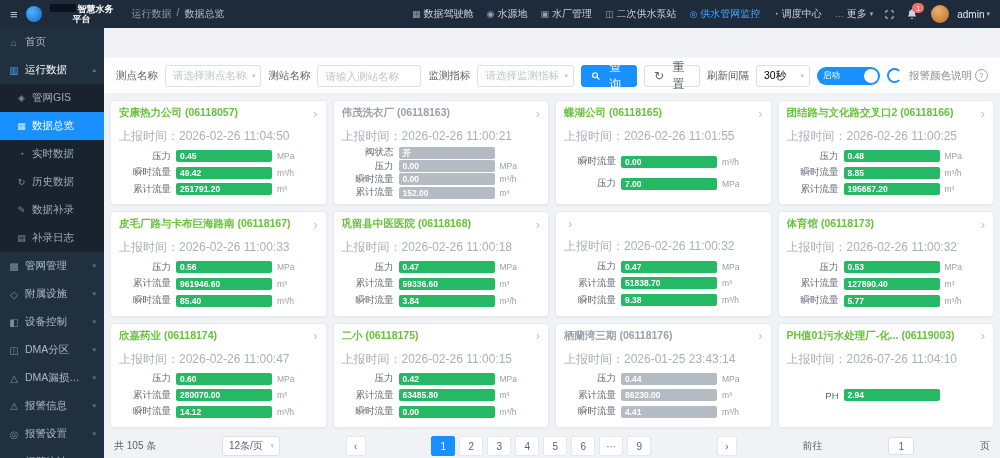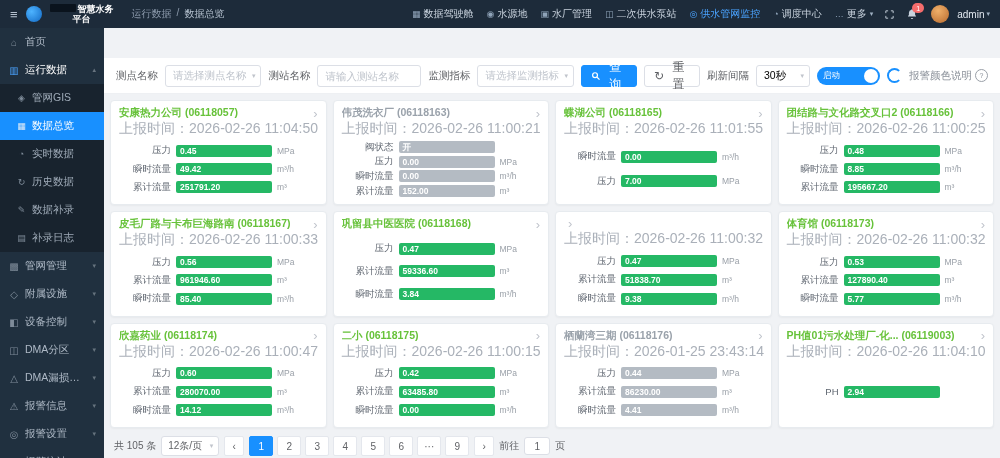--- a/index.html
+++ b/index.html
@@ -74,33 +74,33 @@
   .qicon{width:11px;height:11px;border:1px solid #9aa0a8;border-radius:50%;display:inline-flex;align-items:center;justify-content:center;font-size:7px}
 
   
   .card-grid{position:absolute;top:66px;left:0;right:0;bottom:24px;padding:6px;display:grid;
              grid-template-columns:repeat(4,1fr);grid-auto-rows:1fr;gap:6px;box-sizing:border-box}
   .card{background:#fff;border:1px solid #e7ebef;border-radius:4px;padding:5px 8px;display:flex;flex-direction:column;
         box-shadow:0 1px 2px rgba(0,0,0,.04);overflow:hidden;cursor:pointer}
   .card-head{display:flex;align-items:center;justify-content:space-between}
   .card-title{color:var(--greentext,#67c23a);font-weight:bold;font-size:10.5px;white-space:nowrap;overflow:hidden;text-overflow:ellipsis}
   .card-arrow{color:#c0c4cc;font-size:13px;line-height:1;margin-left:4px;flex:none}
-  .card-time{font-size:14px;color:#aab0b9;margin-top:0;white-space:nowrap}
+  .card-time{font-size:12px;color:#aab0b9;margin-top:8px;white-space:nowrap}
   .metrics{flex:1;display:flex;flex-direction:column;justify-content:space-evenly;margin-top:1px}
   .metric-row{display:flex;align-items:center;gap:5px}
   .m-label{width:52px;flex:none;text-align:right;font-size:9.5px;color:#5f6670;white-space:nowrap}
   .m-bar{width:96px;flex:none;background:var(--green,#25b865);color:#fff;font-size:8.5px;font-weight:bold;height:12px;
          line-height:12px;padding:0 4px;border-radius:2px;box-sizing:border-box;white-space:nowrap;overflow:hidden}
   .m-unit{font-size:8.5px;color:#9aa0a8;white-space:nowrap}
   .offline .card-title{color:#9aa2ab}
   .offline .m-bar{background:var(--offline,#b4bbc3)}
 
   
-  .pager{position:absolute;bottom:0;left:0;right:0;height:24px;display:flex;align-items:center;justify-content:flex-start;
-         gap:5px;padding:0 10px;font-size:10px;color:#606266;box-sizing:border-box}
+  .pager{position:absolute;bottom:0;left:0;right:0;height:24px;display:flex;align-items:center;justify-content:space-between;
+         padding:0 10px;font-size:10px;color:#606266;box-sizing:border-box}
   .psize{min-width:58px;height:20px;padding:0 14px 0 6px}
   .pbtn{min-width:18px;height:18px;background:#fff;border:1px solid #e4e7ed;border-radius:2px;display:inline-flex;
         align-items:center;justify-content:center;color:#606266;cursor:pointer}
   .pages{display:inline-flex;gap:4px}
   .pnum{min-width:18px;height:18px;background:#fff;border:1px solid #e4e7ed;border-radius:2px;display:inline-flex;
         align-items:center;justify-content:center;cursor:pointer;padding:0 2px}
   .pactive{background:var(--accent,#1890ff);border-color:var(--accent,#1890ff);color:#fff}
   .goto{width:26px;height:18px;border:1px solid #dcdfe6;border-radius:3px;text-align:center;font-size:10px;
         box-sizing:border-box;font-family:inherit;color:#606266;outline:none}
 </style>
@@ -412,20 +412,21 @@
               <span class="m-bar">85.40</span>
               <span class="m-unit">m³/h</span>
             </div>
           </div>
         </div>
         <div class="card">
           <div class="card-head">
             <span class="card-title">巩留县中医医院 (06118168)</span>
             <span class="card-arrow">›</span>
           </div>
+          <div class="card-time">上报时间：2026-02-26 11:00:18</div>
           <div class="metrics">
             <div class="metric-row">
               <span class="m-label">压力</span>
               <span class="m-bar">0.47</span>
               <span class="m-unit">MPa</span>
             </div>
             <div class="metric-row">
               <span class="m-label">累计流量</span>
               <span class="m-bar">59336.60</span>
               <span class="m-unit">m³</span>
@@ -554,21 +555,21 @@
               <span class="m-bar">4.41</span>
               <span class="m-unit">m³/h</span>
             </div>
           </div>
         </div>
         <div class="card">
           <div class="card-head">
             <span class="card-title">PH值01污水处理厂-化... (06119003)</span>
             <span class="card-arrow">›</span>
           </div>
-          <div class="card-time">上报时间：2026-02-26 11:04:10</div>
+          <div class="card-time">上报时间：2026-07-26 11:04:10</div>
           <div class="metrics">
             <div class="metric-row">
               <span class="m-label">PH</span>
               <span class="m-bar">2.94</span>
               <span class="m-unit"></span>
             </div>
           </div>
         </div>
       </div>
 

